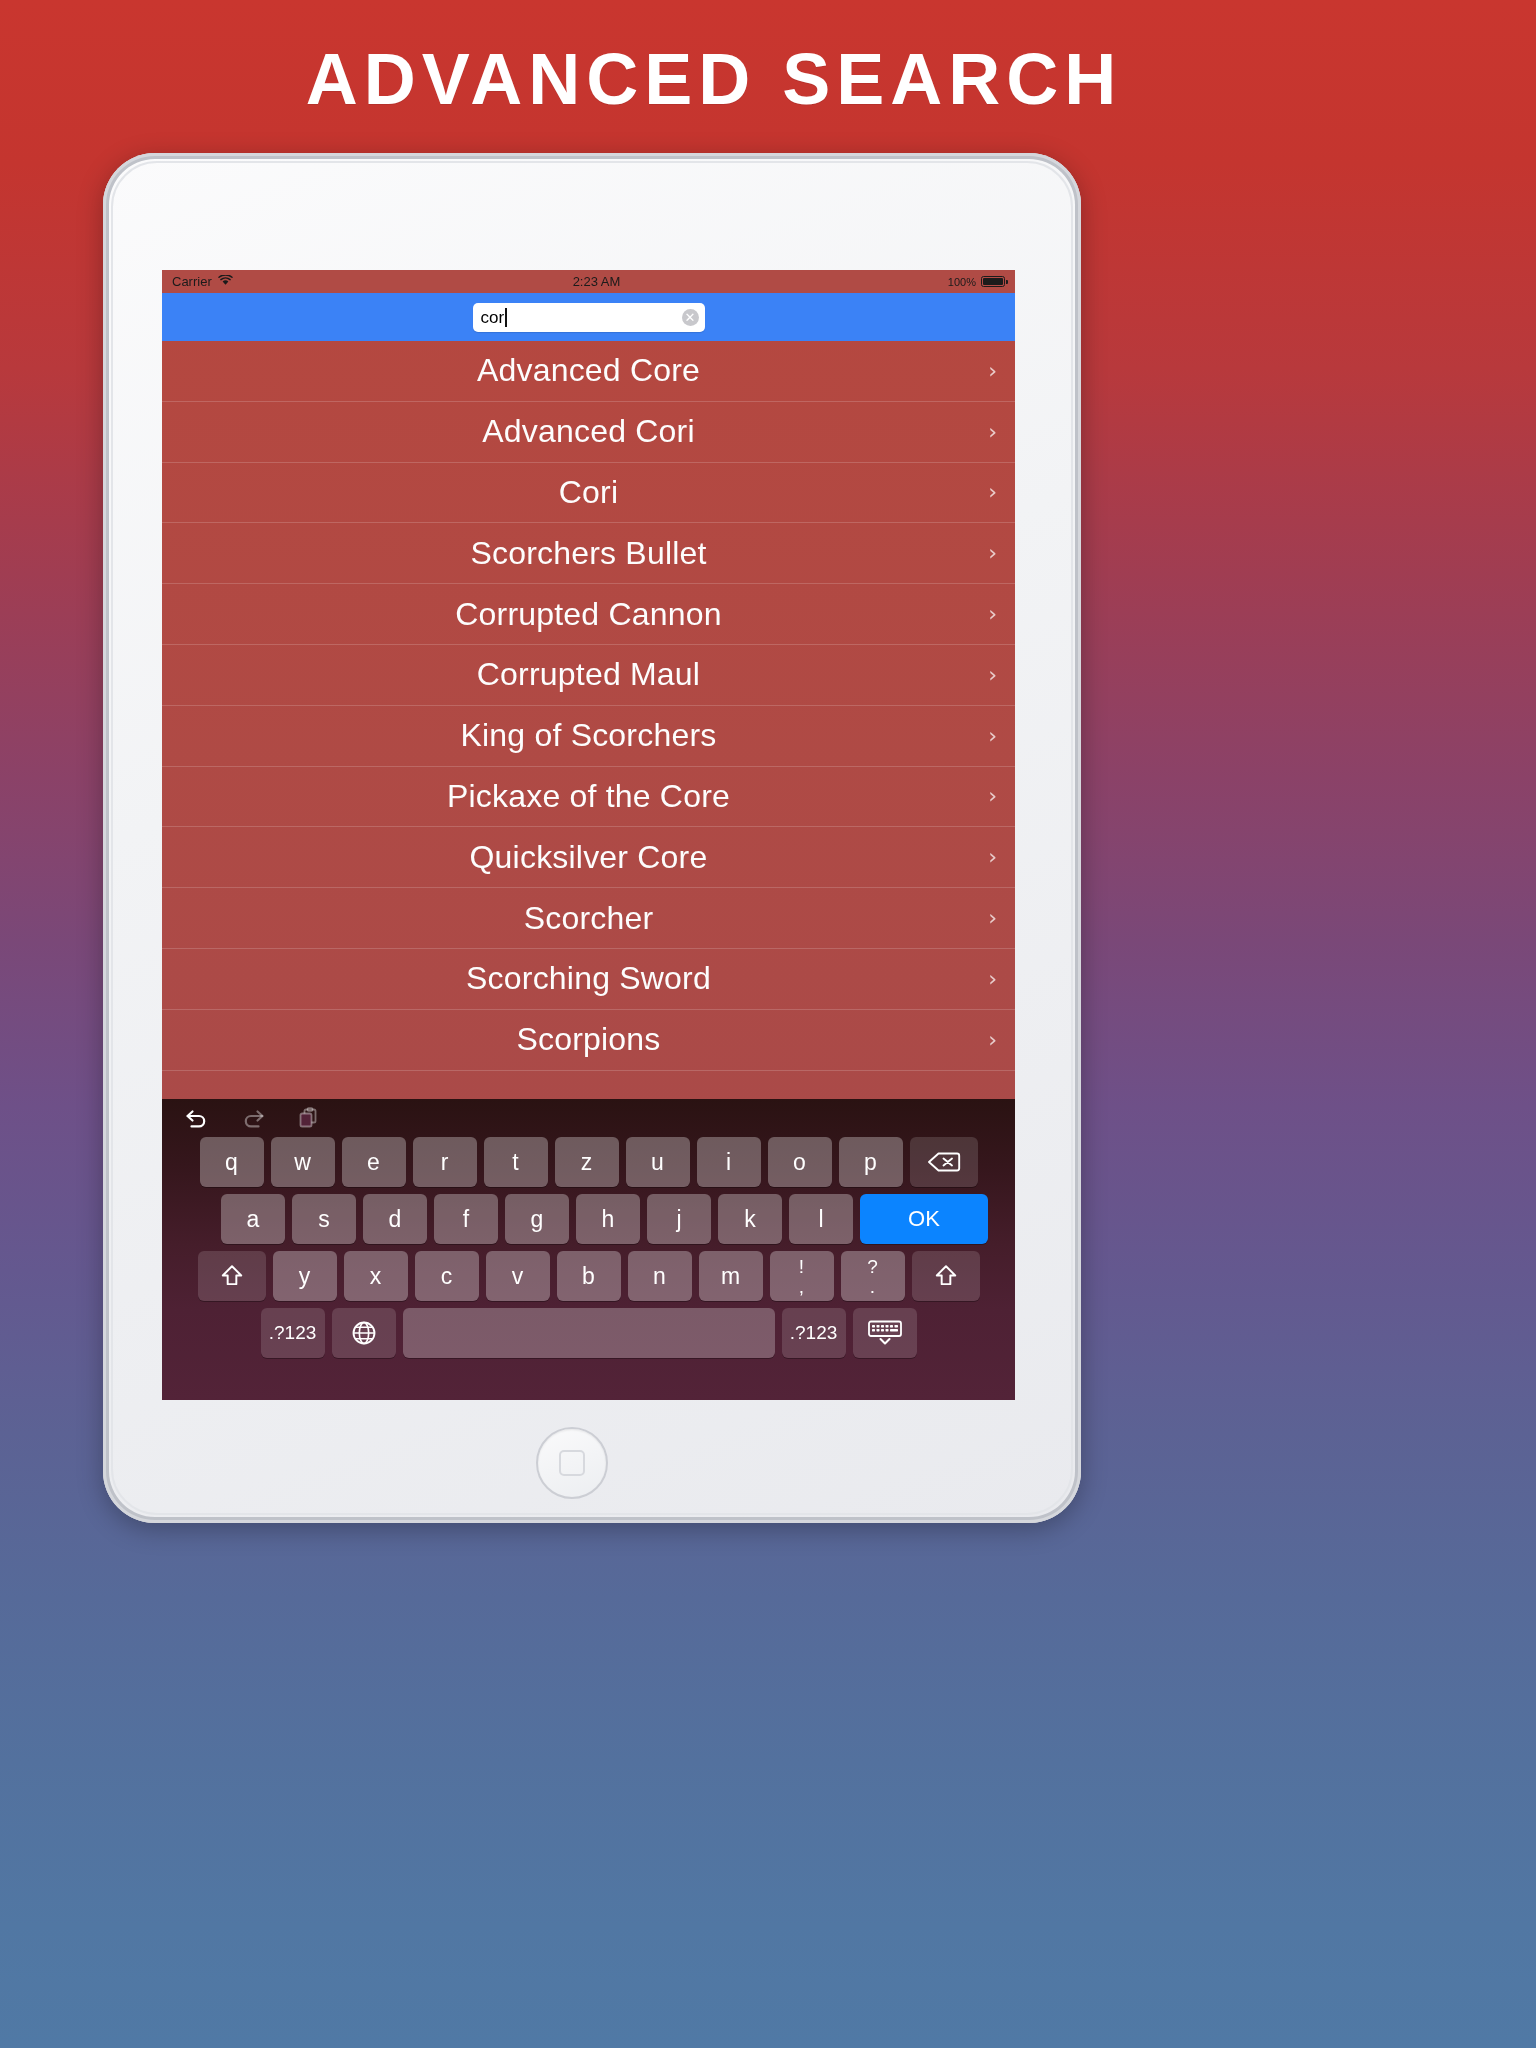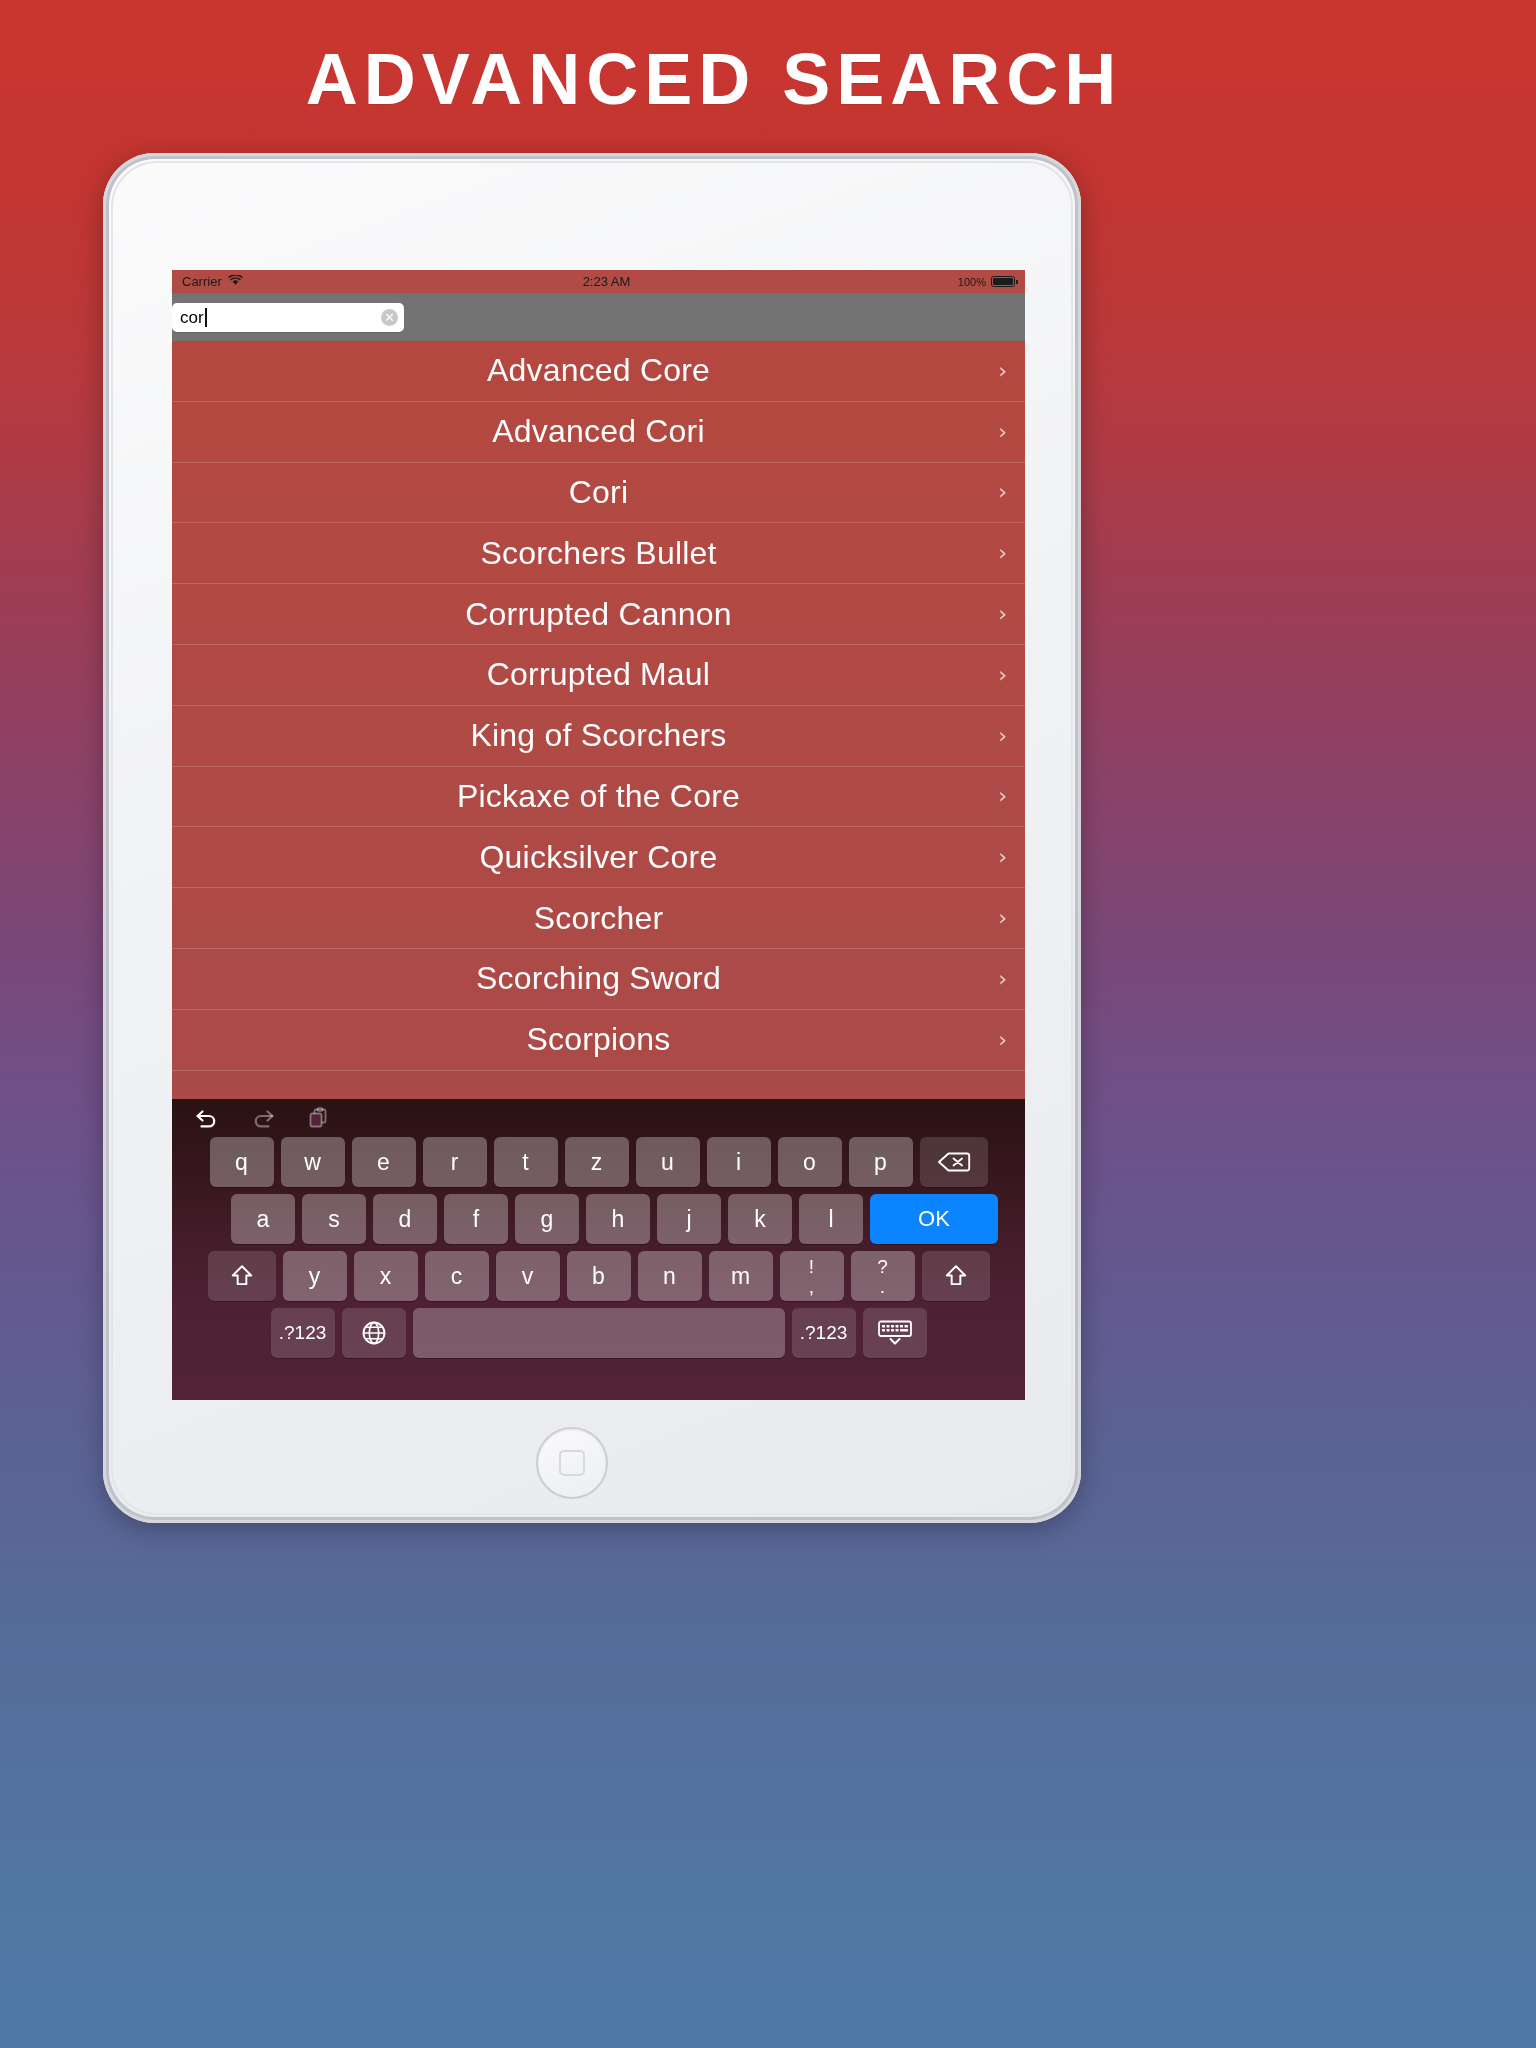--- a/index.html
+++ b/index.html
@@ -99,21 +99,21 @@
     left: 50%; top: 50%;
     width: 26px; height: 26px;
     margin: -13px 0 0 -13px;
     border-radius: 5px;
     border: 2px solid #d7d9de;
   }
 
   
   .screen {
     position: absolute;
-    left: 69px;
+    left: 59px;
     top: 117px;
     width: 853px;
     height: 1130px;
     background: #000;
     overflow: hidden;
   }
 
   
   .status-bar {
     height: 23px;
@@ -160,25 +160,25 @@
   .battery span {
     display: block;
     height: 100%;
     background: #1b1b1b;
     border-radius: 1px;
   }
   .wifi-icon { display: block; }
 
   
   .search-bar {
-    background: #737373;
+    background: #3b82f6;
     height: 48px;
     display: flex;
     align-items: center;
-    justify-content: flex-start;
+    justify-content: center;
   }
   .search-field {
     width: 232px;
     height: 29px;
     background: #ffffff;
     border-radius: 5px;
     display: flex;
     align-items: center;
     padding: 0 6px 0 8px;
     position: relative;

